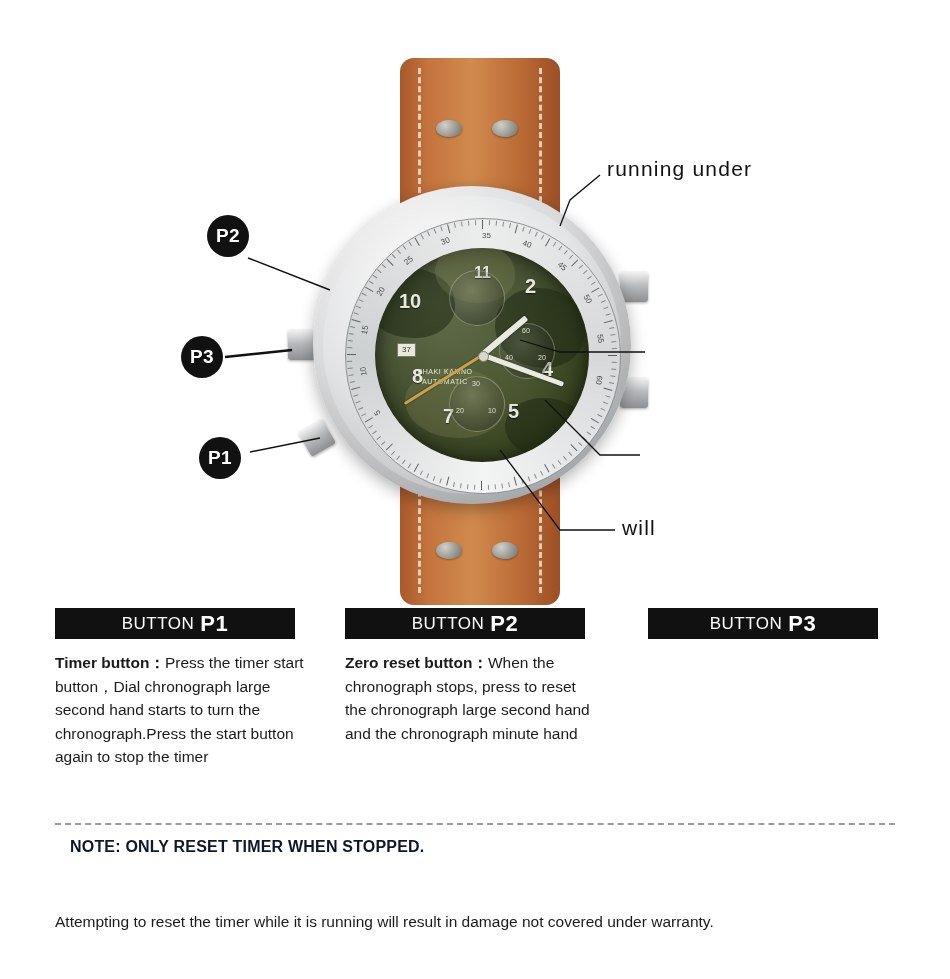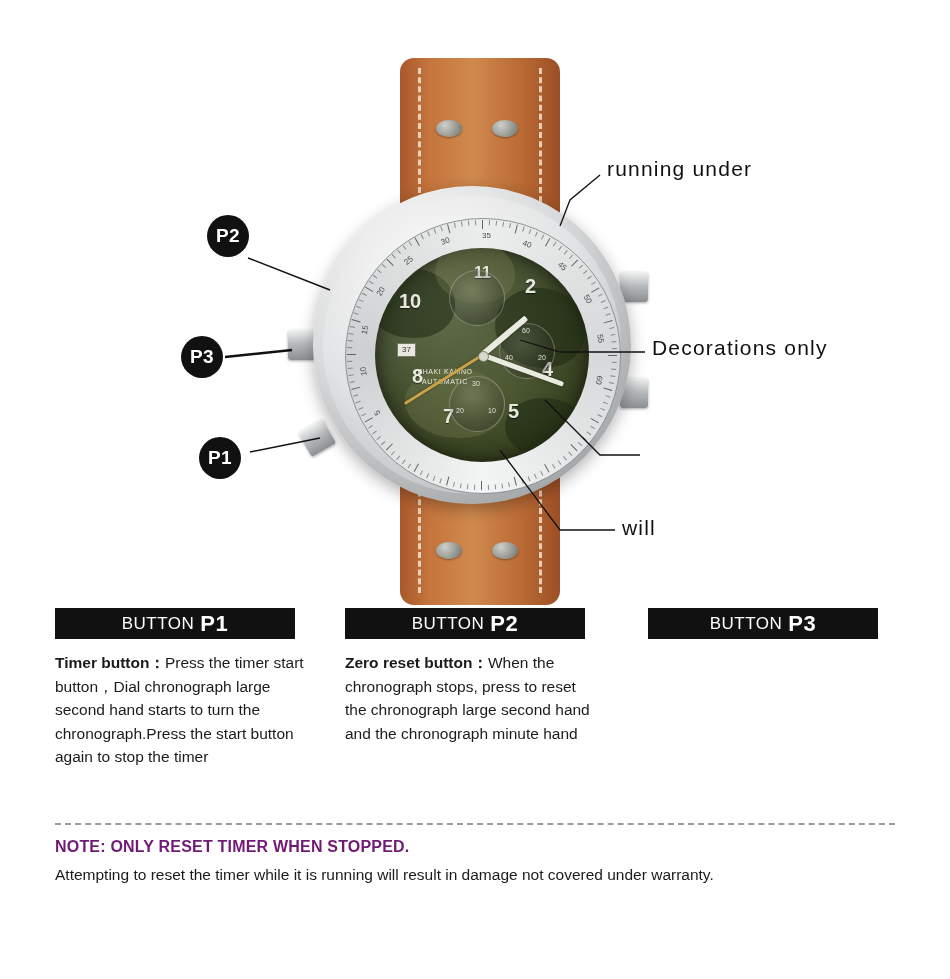--- a/index.html
+++ b/index.html
@@ -239,29 +239,29 @@
 
   
   .divider {
     position: absolute;
     left: 55px; top: 823px;
     width: 840px;
     border-top: 2px dashed #9b9b9b;
   }
   .note-title {
     position: absolute;
-    left: 55px; top: 838px;
-    color: #701a75;
+    left: 70px; top: 838px;
+    color: #0f172a;
     font-weight: 700;
     font-size: 16px;
     letter-spacing: .2px;
   }
   .note-body {
     position: absolute;
-    left: 55px; top: 862px;
+    left: 55px; top: 909px;
     width: 850px;
     font-size: 15.5px;
     line-height: 1.62;
     color: #1b1b1b;
   }
 </style>
 </head>
 <body>
 
 <div class="watch-area">
@@ -471,21 +471,20 @@
     <polyline points="645,352 560,352 520,340" fill="none" stroke="#111" stroke-width="1.3"></polyline>
     <polyline points="640,455 600,455 545,400" fill="none" stroke="#111" stroke-width="1.3"></polyline>
     <polyline points="615,530 560,530 500,450" fill="none" stroke="#111" stroke-width="1.3"></polyline>
   </svg>
 
   <div class="badge" style="left:207px; top:215px;">P2</div>
   <div class="badge" style="left:181px; top:336px;">P3</div>
   <div class="badge" style="left:199px; top:437px;">P1</div>
 
   <div class="lbl" style="left:607px; top:157px;">running under</div>
-  <div class="lbl" style="left:652px; top:336px;">Decorations only</div>
   <div class="lbl" style="left:622px; top:516px;">will</div>
 </div>
 
 <div class="panels">
 
   <div class="panel" style="left:55px; width:240px;">
     <div class="hdr">
       <span>BUTTON</span>
       <b>P1</b>
     </div>

